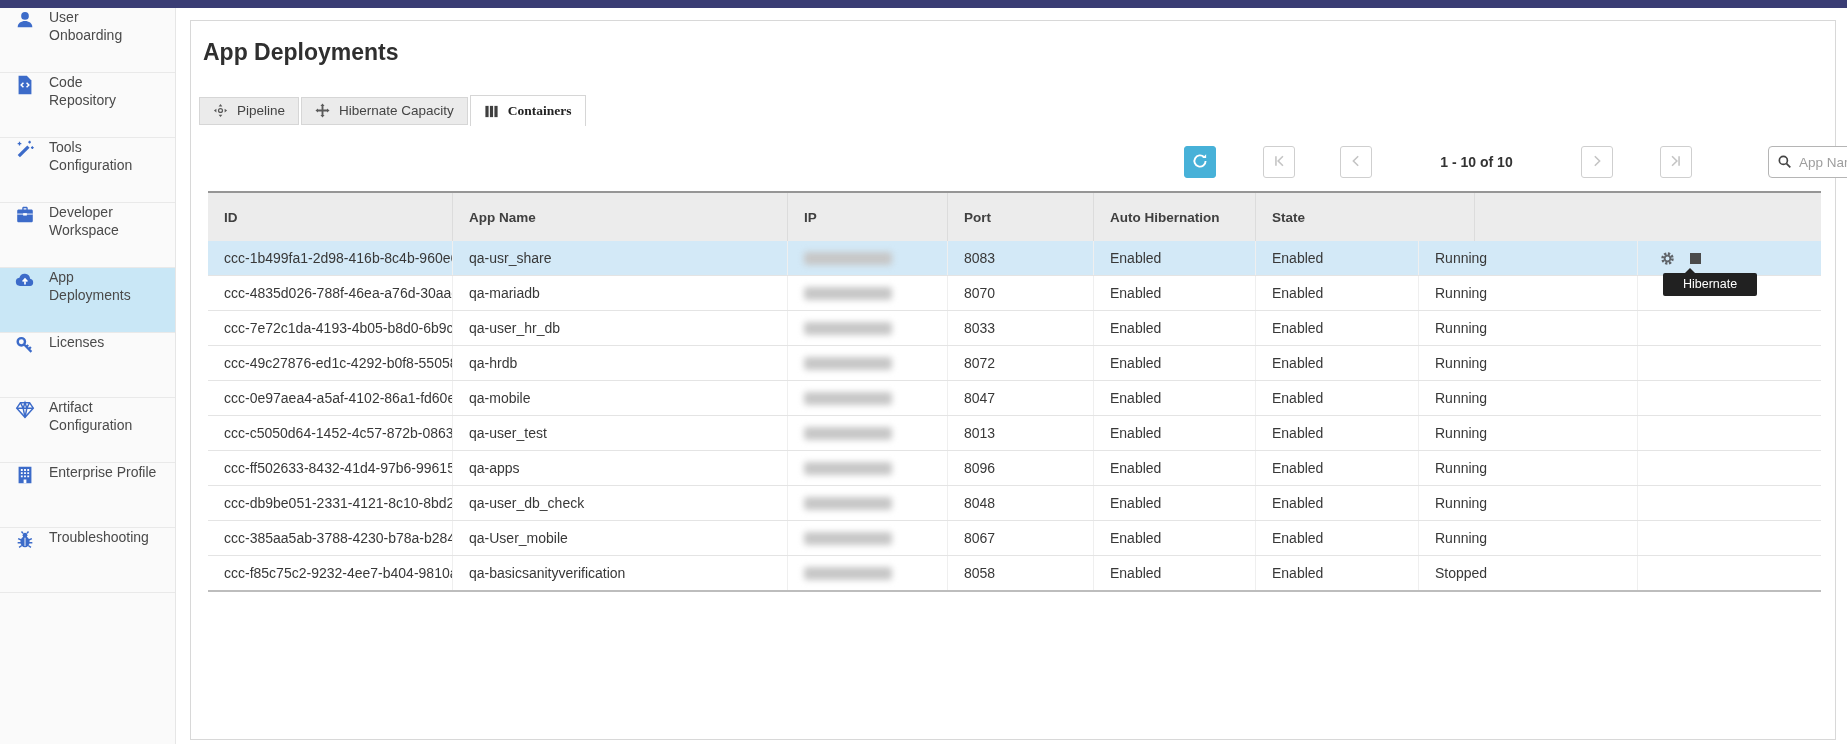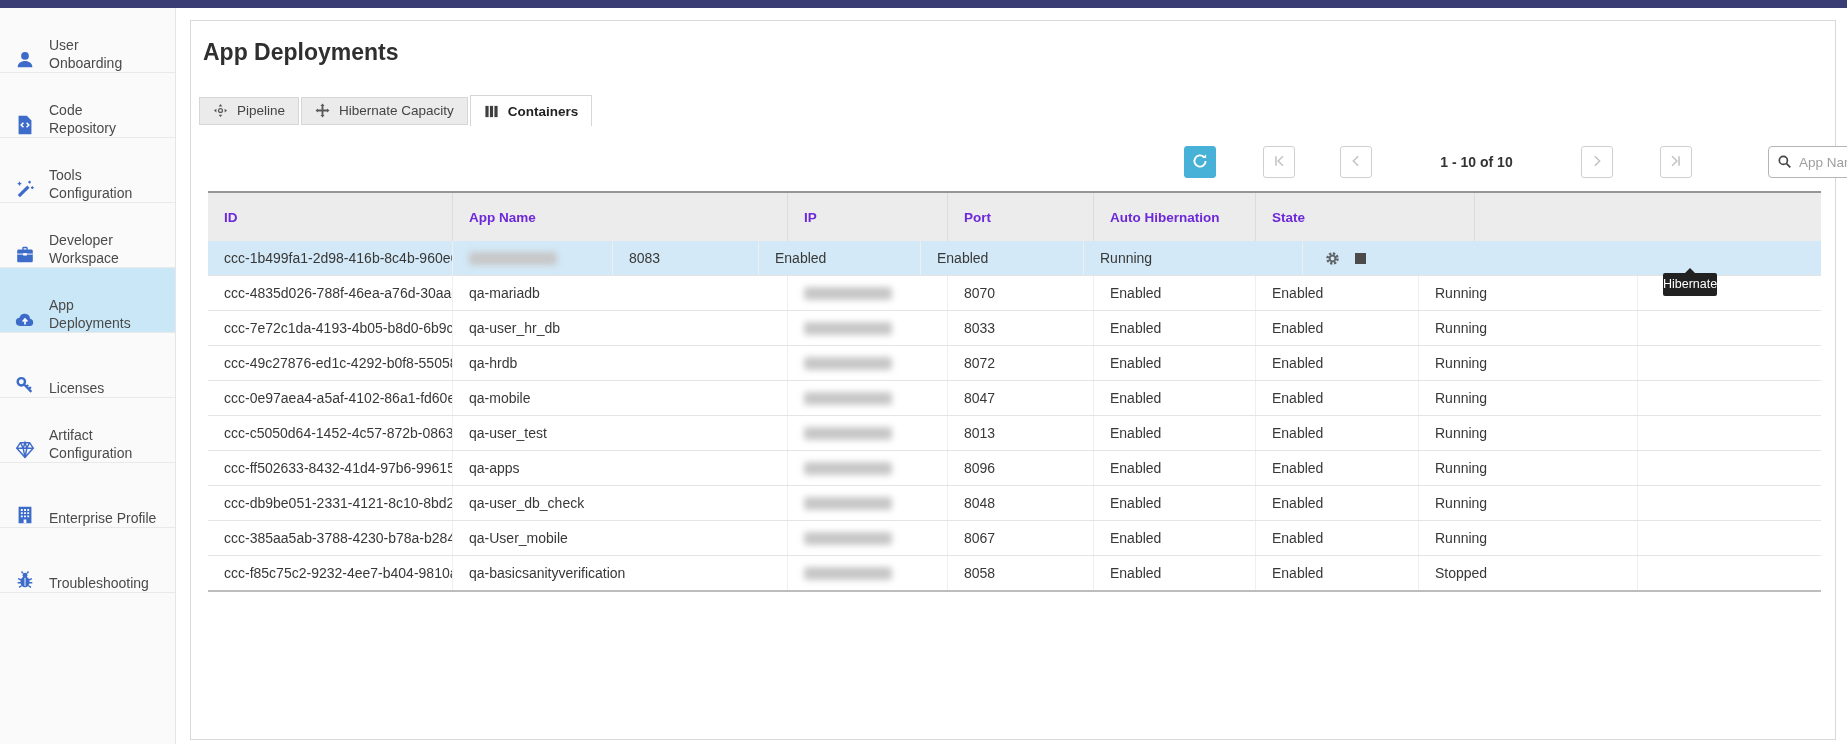--- a/index.html
+++ b/index.html
@@ -3,37 +3,37 @@
 <meta charset="utf-8">
 <style>
   html,body{margin:0;padding:0;}
   body{width:1847px;height:744px;position:relative;overflow:hidden;background:#fff;
        font-family:"Liberation Sans",sans-serif;color:#383838;}
   
   .topbar{position:absolute;left:0;top:0;width:1847px;height:8px;background:#3a3d74;}
   
   .sidebar{position:absolute;left:0;top:8px;width:176px;height:736px;background:#fafafa;
            border-right:1px solid #e6e6e6;box-sizing:border-box;}
-  .snav-item{height:65px;border-bottom:1px solid #e9e9e9;display:flex;align-items:flex-end;
+  .snav-item{height:65px;border-bottom:1px solid #e9e9e9;display:flex;align-items:flex-start;
              padding-left:13px;box-sizing:border-box;cursor:pointer;}
   .snav-item.selected{background:#c9e7f6;}
   .sic{width:24px;height:24px;flex:0 0 24px;margin-right:12px;display:flex;align-items:center;justify-content:center;}
   .sic svg{width:22px;height:22px;}
   .slabel{font-size:14px;line-height:18px;color:#4a4a4a;}
   
   .card{position:absolute;left:190px;top:20px;width:1646px;height:720px;background:#fff;
         border:1px solid #d8d8d8;box-sizing:border-box;}
   .page-title{position:absolute;left:12px;top:18px;font-size:23px;font-weight:bold;color:#2f2f2f;margin:0;}
   
   .tabs{position:absolute;left:8px;top:74px;display:flex;align-items:center;}
   .tab{height:28px;background:#ebebeb;border:1px solid #d6d6d6;box-sizing:border-box;
        display:flex;align-items:center;padding:0 13px;margin-right:2px;font-size:13.5px;
        color:#444;cursor:pointer;white-space:nowrap;}
   .tab .tic{margin-right:9px;display:flex;}
-  .tab.active{height:31px;background:#fff;border-bottom:none;font-weight:bold;color:#222;}
+  .tab.active{height:31px;background:#fff;border-bottom:none;font-weight:bold;color:#222;font-family:Liberation Serif, serif;}
   
   .toolbar{position:absolute;left:993px;top:125px;height:32px;display:flex;align-items:center;gap:40px;}
   .tbtn{width:32px;height:32px;box-sizing:border-box;border:1px solid #cfcfcf;background:#fff;
         border-radius:3px;display:flex;align-items:center;justify-content:center;padding:0;cursor:pointer;}
   .refresh-btn{background:#47b1d8;border:1px solid #47b1d8;margin-right:7px;}
   .mr5{margin-right:5px;}.mr7{margin-right:7px;}.mr36{margin-right:36px;}.mr34{margin-right:34px;}
   .pg-label{width:129px;text-align:center;font-size:14px;font-weight:bold;color:#333;}
   .searchbox{position:relative;width:133px;height:32px;box-sizing:border-box;}
   .searchbox input{width:100%;height:100%;box-sizing:border-box;border:1px solid #b5b5b5;border-radius:4px;
         padding:0 6px 0 30px;font-size:13.5px;font-family:"Liberation Sans",sans-serif;color:#333;outline:none;}
@@ -41,36 +41,36 @@
   .searchbox .mag{position:absolute;left:9px;top:8px;}
   .dropdown{width:136px;height:32px;box-sizing:border-box;border:1px solid #b5b5b5;border-radius:4px;
         display:flex;align-items:center;padding:0 2px;cursor:pointer;background:#fff;}
   .dropdown .dd-label{font-size:14px;color:#333;margin-left:9px;}
   .dropdown .chev{margin-left:auto;display:flex;}
   
   .table{position:absolute;left:17px;top:170px;width:1613px;border-top:2px solid #969696;
          border-bottom:2px solid #bdbdbd;}
   .thead{display:flex;height:48px;background:#ececec;}
   .th{display:flex;align-items:center;box-sizing:border-box;padding-left:16px;font-size:13.5px;
-      font-weight:bold;color:#6d28d9;border-right:1px solid #dcdcdc;}
+      font-weight:bold;color:#404040;border-right:1px solid #dcdcdc;}
   .th:last-child{border-right:none;}
   .trow{display:flex;height:34px;background:#fff;border-bottom:1px solid #e4e4e4;cursor:pointer;}
   .trow:last-child{border-bottom:none;}
   .trow.sel{background:#d3e9f7;}
   .td{display:flex;align-items:center;box-sizing:border-box;padding-left:16px;font-size:14px;
       color:#383838;border-right:1px solid #efefef;white-space:nowrap;overflow:hidden;}
   .td:last-child{border-right:none;}
   .c0{width:245px;}.c1{width:335px;}.c2{width:160px;}.c3{width:146px;}
   .c4{width:162px;}.c5{width:163px;}.c6{width:219px;}.c7{width:183px;}
   .blur-pill{width:88px;height:13px;background:#c7c7c7;border-radius:3px;filter:blur(3px);}
   .acts{display:flex;align-items:center;padding-left:6px;}
   .gear{display:flex;margin-right:15px;cursor:pointer;}
   .stop-sq{width:11px;height:11px;background:#4b4b4b;display:inline-block;cursor:pointer;}
   
-  .tooltip{position:absolute;left:1472px;top:252px;height:23px;line-height:23px;padding:0 0;
+  .tooltip{position:absolute;left:1472px;top:252px;height:23px;line-height:23px;padding:0 20px;
            background:#212121;color:#fff;font-size:12.5px;border-radius:2px;white-space:nowrap;}
   .tooltip::before{content:"";position:absolute;top:-5px;left:22px;border-left:5px solid transparent;
            border-right:5px solid transparent;border-bottom:5px solid #212121;}
 </style>
 </head>
 <body>
 
 <div class="topbar"></div>
 
 <aside class="sidebar">
@@ -248,20 +248,21 @@
       <div class="th c2">IP</div>
       <div class="th c3">Port</div>
       <div class="th c4">Auto Hibernation</div>
       <div class="th c6">State</div>
       <div class="th c7"></div>
     </div>
     <div class="tbody">
 
         <div class="trow sel">
           <div class="td c0">ccc-1b499fa1-2d98-416b-8c4b-960e68…</div>
+          <div class="td c1">qa-usr_share</div>
           <div class="td c2">
             <span class="blur-pill"></span>
           </div>
           <div class="td c3">8083</div>
           <div class="td c4">Enabled</div>
           <div class="td c5">Enabled</div>
           <div class="td c6">Running</div>
           <div class="td c7">
             <span class="acts">
               <span class="gear">

